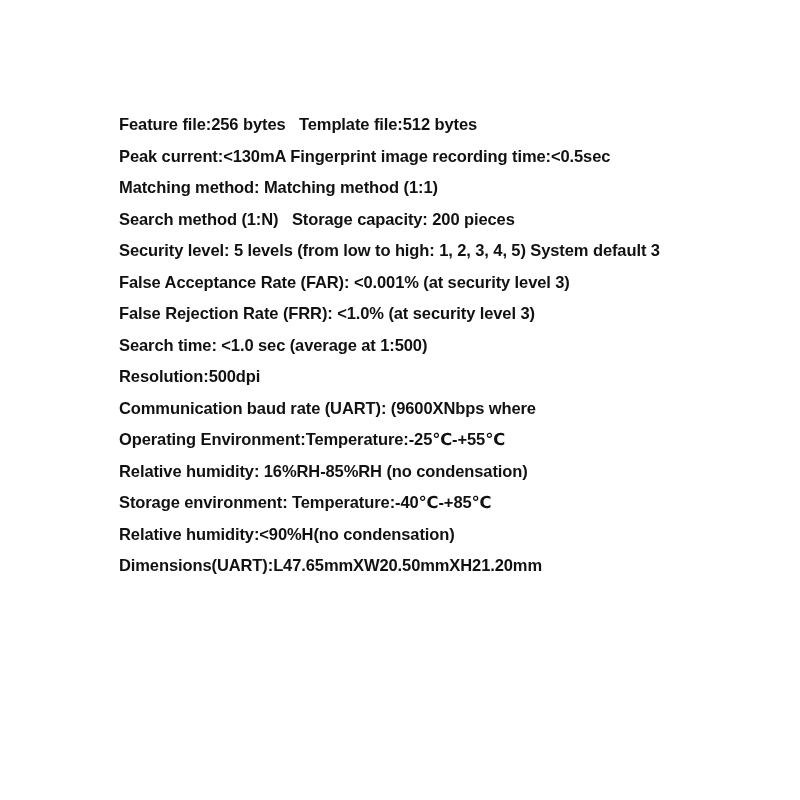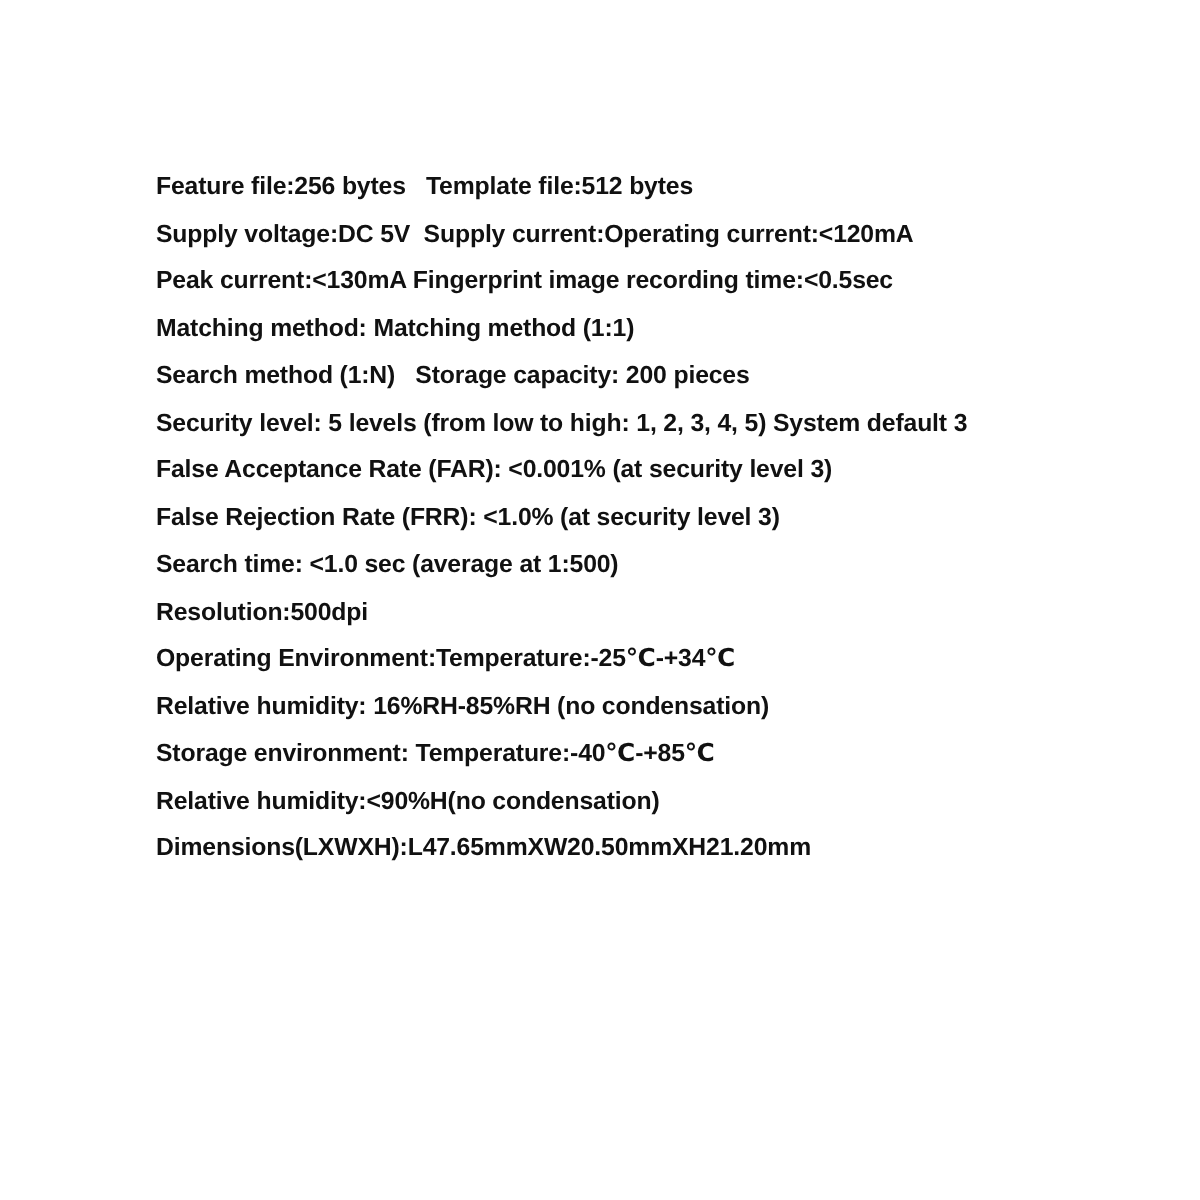--- a/index.html
+++ b/index.html
@@ -8,47 +8,47 @@
       background: #ffffff;
     }
     body {
       width: 800px;
       height: 800px;
       position: relative;
       overflow: hidden;
     }
     .spec-sheet {
       position: absolute;
-      left: 104px;
+      left: 119px;
       top: 109px;
       width: 640px;
     }
     .spec-line {
       font-family: "Liberation Sans", "DejaVu Sans", sans-serif;
       font-weight: bold;
       font-size: 16.5px;
       line-height: 31.5px;
       height: 31.5px;
       color: #111111;
       white-space: pre;
       letter-spacing: -0.1px;
     }
   </style>
 </head>
 <body>
 
 <div class="spec-sheet">
   <div class="spec-line">Feature file:256 bytes   Template file:512 bytes</div>
-  <div class="spec-line">Supply voltage:DC 5V  Supply current:Operating current:&lt;120mA</div>
   <div class="spec-line">Peak current:&lt;130mA Fingerprint image recording time:&lt;0.5sec</div>
   <div class="spec-line">Matching method: Matching method (1:1)</div>
   <div class="spec-line">Search method (1:N)   Storage capacity: 200 pieces</div>
   <div class="spec-line">Security level: 5 levels (from low to high: 1, 2, 3, 4, 5) System default 3</div>
   <div class="spec-line">False Acceptance Rate (FAR): &lt;0.001% (at security level 3)</div>
   <div class="spec-line">False Rejection Rate (FRR): &lt;1.0% (at security level 3)</div>
   <div class="spec-line">Search time: &lt;1.0 sec (average at 1:500)</div>
   <div class="spec-line">Resolution:500dpi</div>
-  <div class="spec-line">Operating Environment:Temperature:-25℃-+34℃</div>
+  <div class="spec-line">Communication baud rate (UART): (9600XNbps where</div>
+  <div class="spec-line">Operating Environment:Temperature:-25℃-+55℃</div>
   <div class="spec-line">Relative humidity: 16%RH-85%RH (no condensation)</div>
   <div class="spec-line">Storage environment: Temperature:-40℃-+85℃</div>
   <div class="spec-line">Relative humidity:&lt;90%H(no condensation)</div>
-  <div class="spec-line">Dimensions(LXWXH):L47.65mmXW20.50mmXH21.20mm</div>
+  <div class="spec-line">Dimensions(UART):L47.65mmXW20.50mmXH21.20mm</div>
 </div>
 
 </body></html>

